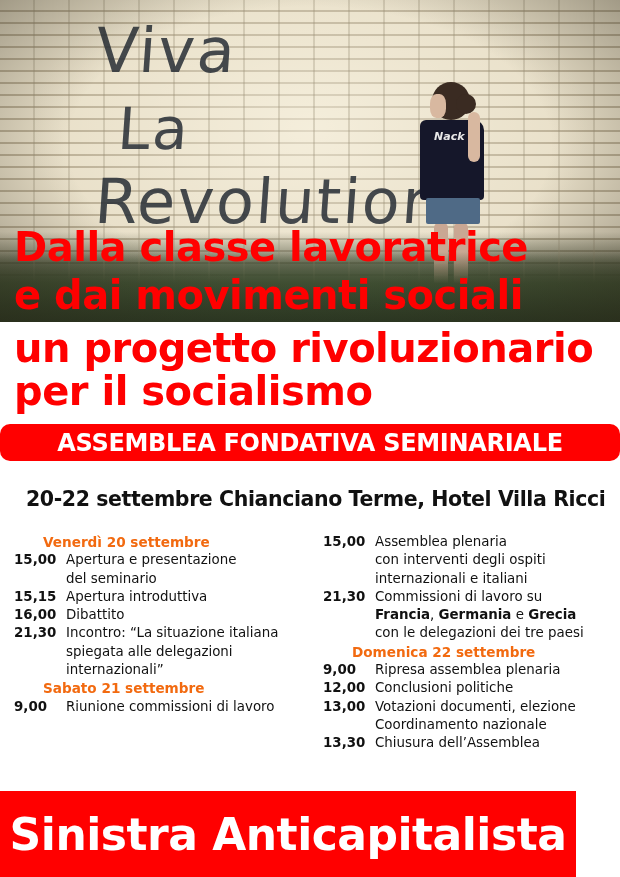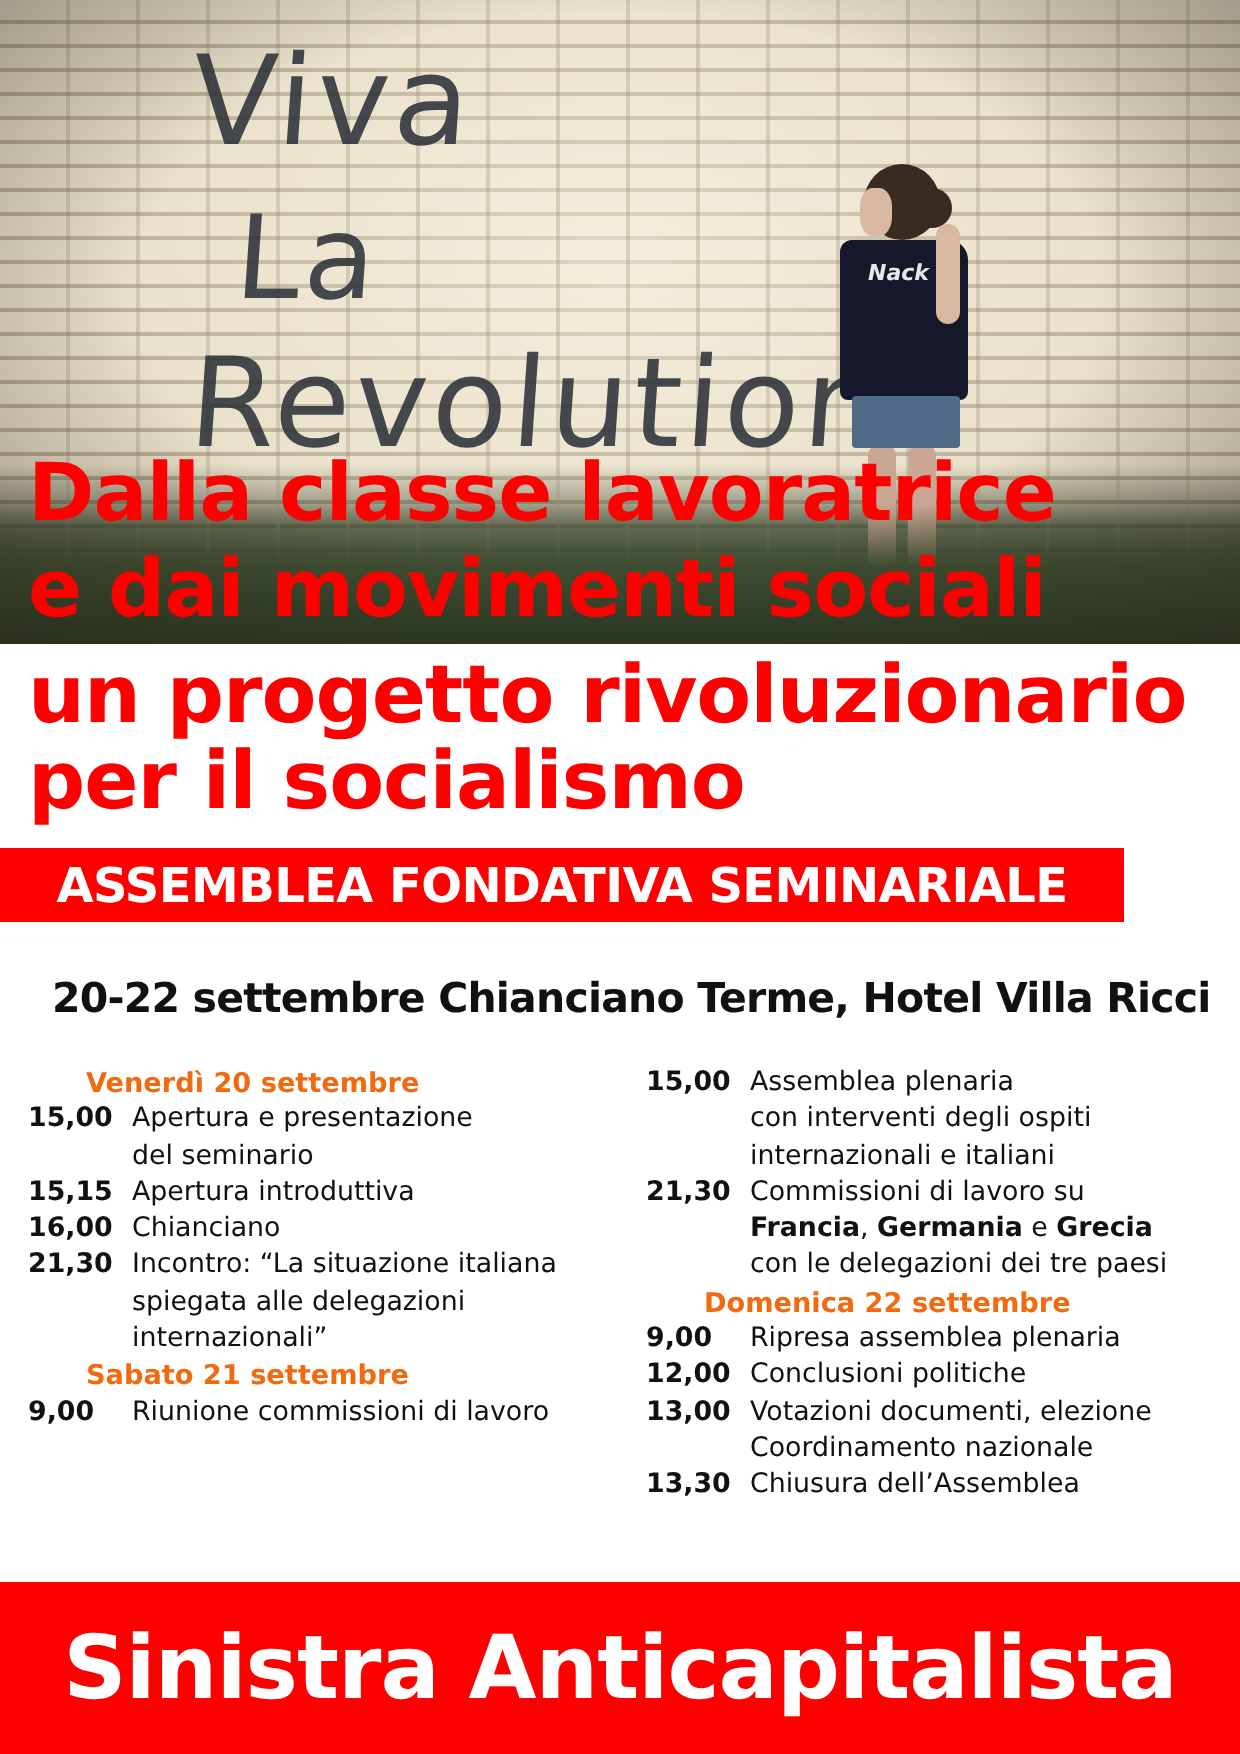--- a/index.html
+++ b/index.html
@@ -35,35 +35,35 @@
     .girl .shorts { position:absolute; left:14px; top:116px; width:54px; height:26px; background:#4f6a86; border-radius:2px; }
     .girl .legl { position:absolute; left:22px; top:140px; width:14px; height:100px; background:#c9a793; border-radius:6px; }
     .girl .legr { position:absolute; left:42px; top:140px; width:14px; height:100px; background:#c9a793; border-radius:6px; }
 
     .headline { position:absolute; left:14px; font-family:"DejaVu Sans", sans-serif; font-weight:bold; color:#ff0000; white-space:nowrap; letter-spacing:-0.5px; }
     .h1 { top:224px; font-size:40px; }
     .h2 { top:272px; font-size:40px; }
     .h3 { top:325px; font-size:40px; }
     .h4 { top:368px; font-size:40px; }
 
-    .banner-mid { position:absolute; left:0; top:424px; width:562px; height:37px; background:#ff0000; display:flex; align-items:center; justify-content:center; }
+    .banner-mid { position:absolute; left:0; top:424px; width:620px; height:37px; background:#ff0000; display:flex; align-items:center; justify-content:center;border-radius:10px; }
     .banner-mid span { color:#ffffff; font-weight:bold; font-size:24px; letter-spacing:-0.3px; white-space:nowrap; }
 
     .venue { position:absolute; left:26px; top:487px; font-size:20.5px; font-weight:bold; color:#111111; white-space:nowrap; letter-spacing:-0.4px; }
 
     .col { position:absolute; top:533px; font-size:13.4px; line-height:18.3px; color:#111; }
     .col-left { left:14px; width:300px; }
     .col-right { left:323px; width:297px; }
     .day { color:#f26a10; font-weight:bold; font-size:13.6px;margin-left:29px; }
     .row { display:flex; }
     .row .time { width:52px; flex:none; font-weight:bold; }
     .row .desc { flex:1; }
     .desc b { font-weight:bold; }
 
-    .banner-bottom { position:absolute; left:0; top:791px; width:620px; height:86px; background:#ff0000; display:flex; align-items:center; justify-content:center; }
+    .banner-bottom { position:absolute; left:0; top:791px; width:576px; height:86px; background:#ff0000; display:flex; align-items:center; justify-content:center; }
     .banner-bottom span { color:#ffffff; font-weight:bold; font-size:44px; letter-spacing:-0.5px; white-space:nowrap; }
   </style>
 </head>
 <body>
 
 <div class="photo">
   <div class="bricks-v"></div>
   <div class="graffiti g1">Viva</div>
   <div class="graffiti g2">La</div>
   <div class="graffiti g3">Revolution</div>
@@ -104,21 +104,21 @@
   </div>
   <div class="row">
     <div class="time">15,15</div>
     <div class="desc">
       <div>Apertura introduttiva</div>
     </div>
   </div>
   <div class="row">
     <div class="time">16,00</div>
     <div class="desc">
-      <div>Chianciano</div>
+      <div>Dibattito</div>
     </div>
   </div>
   <div class="row">
     <div class="time">21,30</div>
     <div class="desc">
       <div>Incontro: “La situazione italiana</div>
       <div>spiegata alle delegazioni</div>
       <div>internazionali”</div>
     </div>
   </div>

